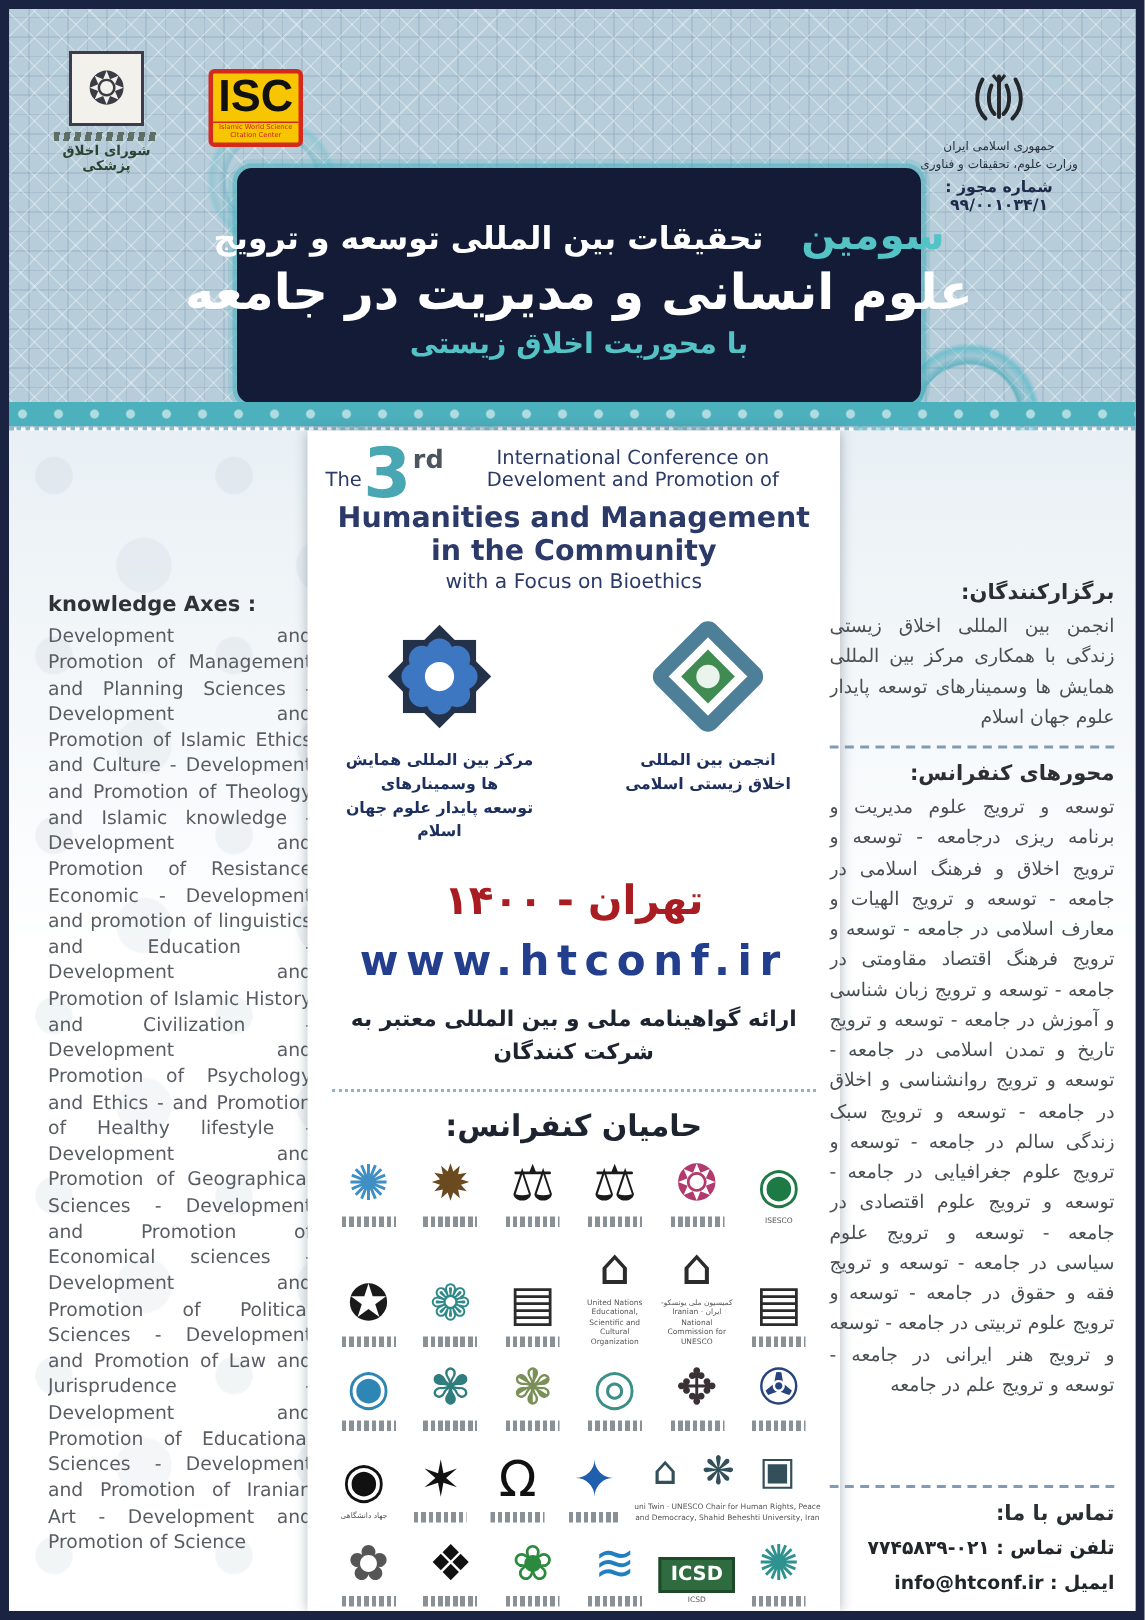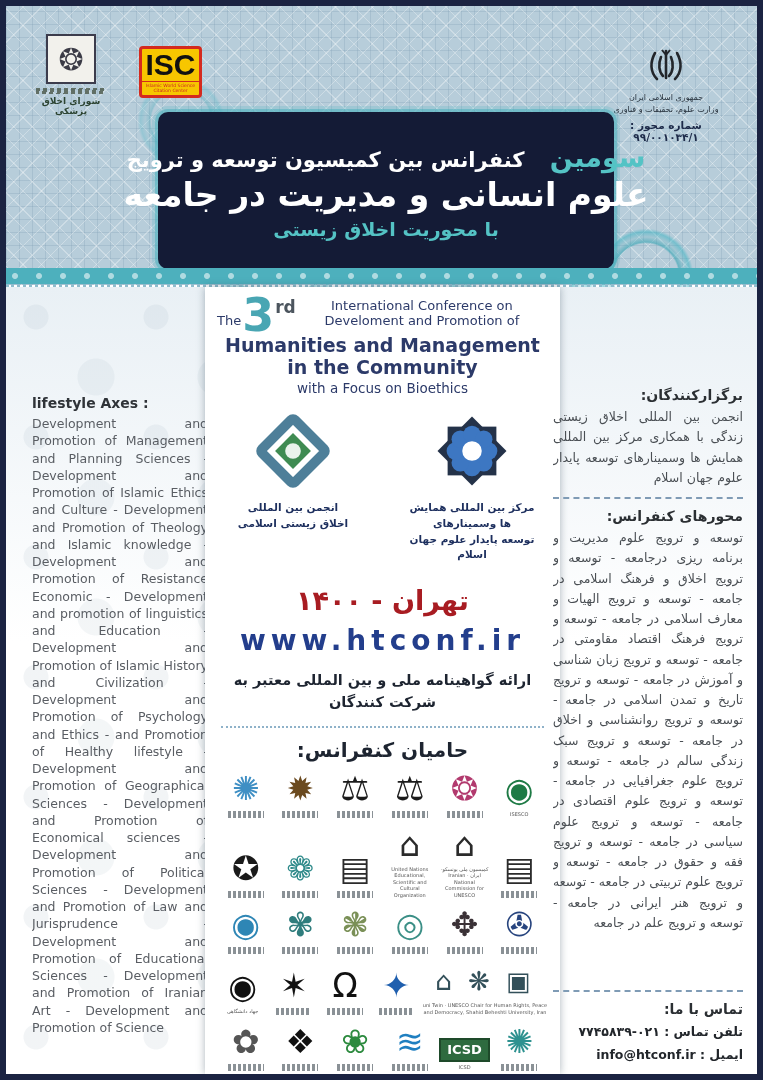--- a/index.html
+++ b/index.html
@@ -141,62 +141,51 @@
       <div class="emblem-lines">
         <div>جمهوری اسلامی ایران</div>
         <div>وزارت علوم، تحقیقات و فناوری</div>
       </div>
       <div class="license">شماره مجوز : ۹۹/۰۰۱۰۳۴/۱</div>
     </div>
 
     <div class="banner">
       <div class="l1">
         <span class="accent">سومین</span>
-        <span>کنفرانس بین کمیسیون توسعه و ترویج</span>
+        <span>تحقیقات بین المللی توسعه و ترویج</span>
       </div>
       <div class="l2">علوم انسانی و مدیریت در جامعه</div>
       <div class="l3">با محوریت اخلاق زیستی</div>
     </div>
   </div>
 
   <div class="teal-strip"></div>
   <div class="dotline"></div>
 
   <div class="pbody">
     <div class="side-pattern"></div>
 
     <div class="left-col">
-      <h3>lifestyle Axes :</h3>
+      <h3>knowledge Axes :</h3>
       <p>Development and Promotion of Management and Planning Sciences - Development and Promotion of Islamic Ethics and Culture - Development and Promotion of Theology and Islamic knowledge - Development and Promotion of Resistance Economic - Development and promotion of linguistics and Education - Development and Promotion of Islamic History and Civilization - Development and Promotion of Psychology and Ethics - and Promotion of Healthy lifestyle - Development and Promotion of Geographical Sciences - Development and Promotion of Economical sciences - Development and Promotion of Political Sciences - Development and Promotion of Law and Jurisprudence - Development and Promotion of Educational Sciences - Development and Promotion of Iranian Art - Development and Promotion of Science</p>
     </div>
 
     <div class="card">
       <div class="en-head">
         <div class="row1">
           <span class="the">The</span>
           <span class="big3">3</span>
           <span class="ord">rd</span>
           <span class="t1">International Conference on Develoment and Promotion of</span>
         </div>
         <div class="t2">Humanities and Management in the Community</div>
         <div class="t3">with a Focus on Bioethics</div>
       </div>
 
       <div class="org-logos">
-        <div class="org">
-          <svg width="78" height="78" viewBox="0 0 80 80">
-            <rect x="16" y="16" width="48" height="48" rx="3" transform="rotate(45 40 40)" fill="none" stroke="#4e7f99" stroke-width="10"></rect>
-            <rect x="27" y="27" width="26" height="26" transform="rotate(45 40 40)" fill="#3f8b52"></rect>
-            <circle cx="40" cy="40" r="8" fill="#eaf3ec"></circle>
-          </svg>
-          <div class="cap">
-            <div>انجمن بین المللی</div>
-            <div>اخلاق زیستی اسلامی</div>
-          </div>
-        </div>
         <div class="org">
           <svg width="80" height="78" viewBox="0 0 80 80">
             <rect x="15" y="15" width="50" height="50" fill="#243249"></rect>
             <rect x="15" y="15" width="50" height="50" fill="#243249" transform="rotate(45 40 40)"></rect>
             <g fill="#3d77c2">
               <circle cx="57" cy="40" r="9"></circle>
                 <circle cx="52" cy="52" r="9"></circle>
                 <circle cx="40" cy="57" r="9"></circle>
               <circle cx="28" cy="52" r="9"></circle>
                 <circle cx="23" cy="40" r="9"></circle>
@@ -204,20 +193,31 @@
               <circle cx="40" cy="23" r="9"></circle>
                 <circle cx="52" cy="28" r="9"></circle>
             </g>
             <circle cx="40" cy="40" r="10" fill="#fff"></circle>
           </svg>
           <div class="cap">
             <div>مرکز بین المللی همایش ها وسمینارهای</div>
             <div>توسعه پایدار علوم جهان اسلام</div>
           </div>
         </div>
+        <div class="org">
+          <svg width="78" height="78" viewBox="0 0 80 80">
+            <rect x="16" y="16" width="48" height="48" rx="3" transform="rotate(45 40 40)" fill="none" stroke="#4e7f99" stroke-width="10"></rect>
+            <rect x="27" y="27" width="26" height="26" transform="rotate(45 40 40)" fill="#3f8b52"></rect>
+            <circle cx="40" cy="40" r="8" fill="#eaf3ec"></circle>
+          </svg>
+          <div class="cap">
+            <div>انجمن بین المللی</div>
+            <div>اخلاق زیستی اسلامی</div>
+          </div>
+        </div>
       </div>
 
       <div class="city">تهران - ۱۴۰۰</div>
       <a class="site" href="#">www.htconf.ir</a>
       <div class="cert">
         <div>ارائه گواهینامه ملی و بین المللی معتبر به</div>
         <div>شرکت کنندگان</div>
       </div>
 
       <div class="sep"></div>

